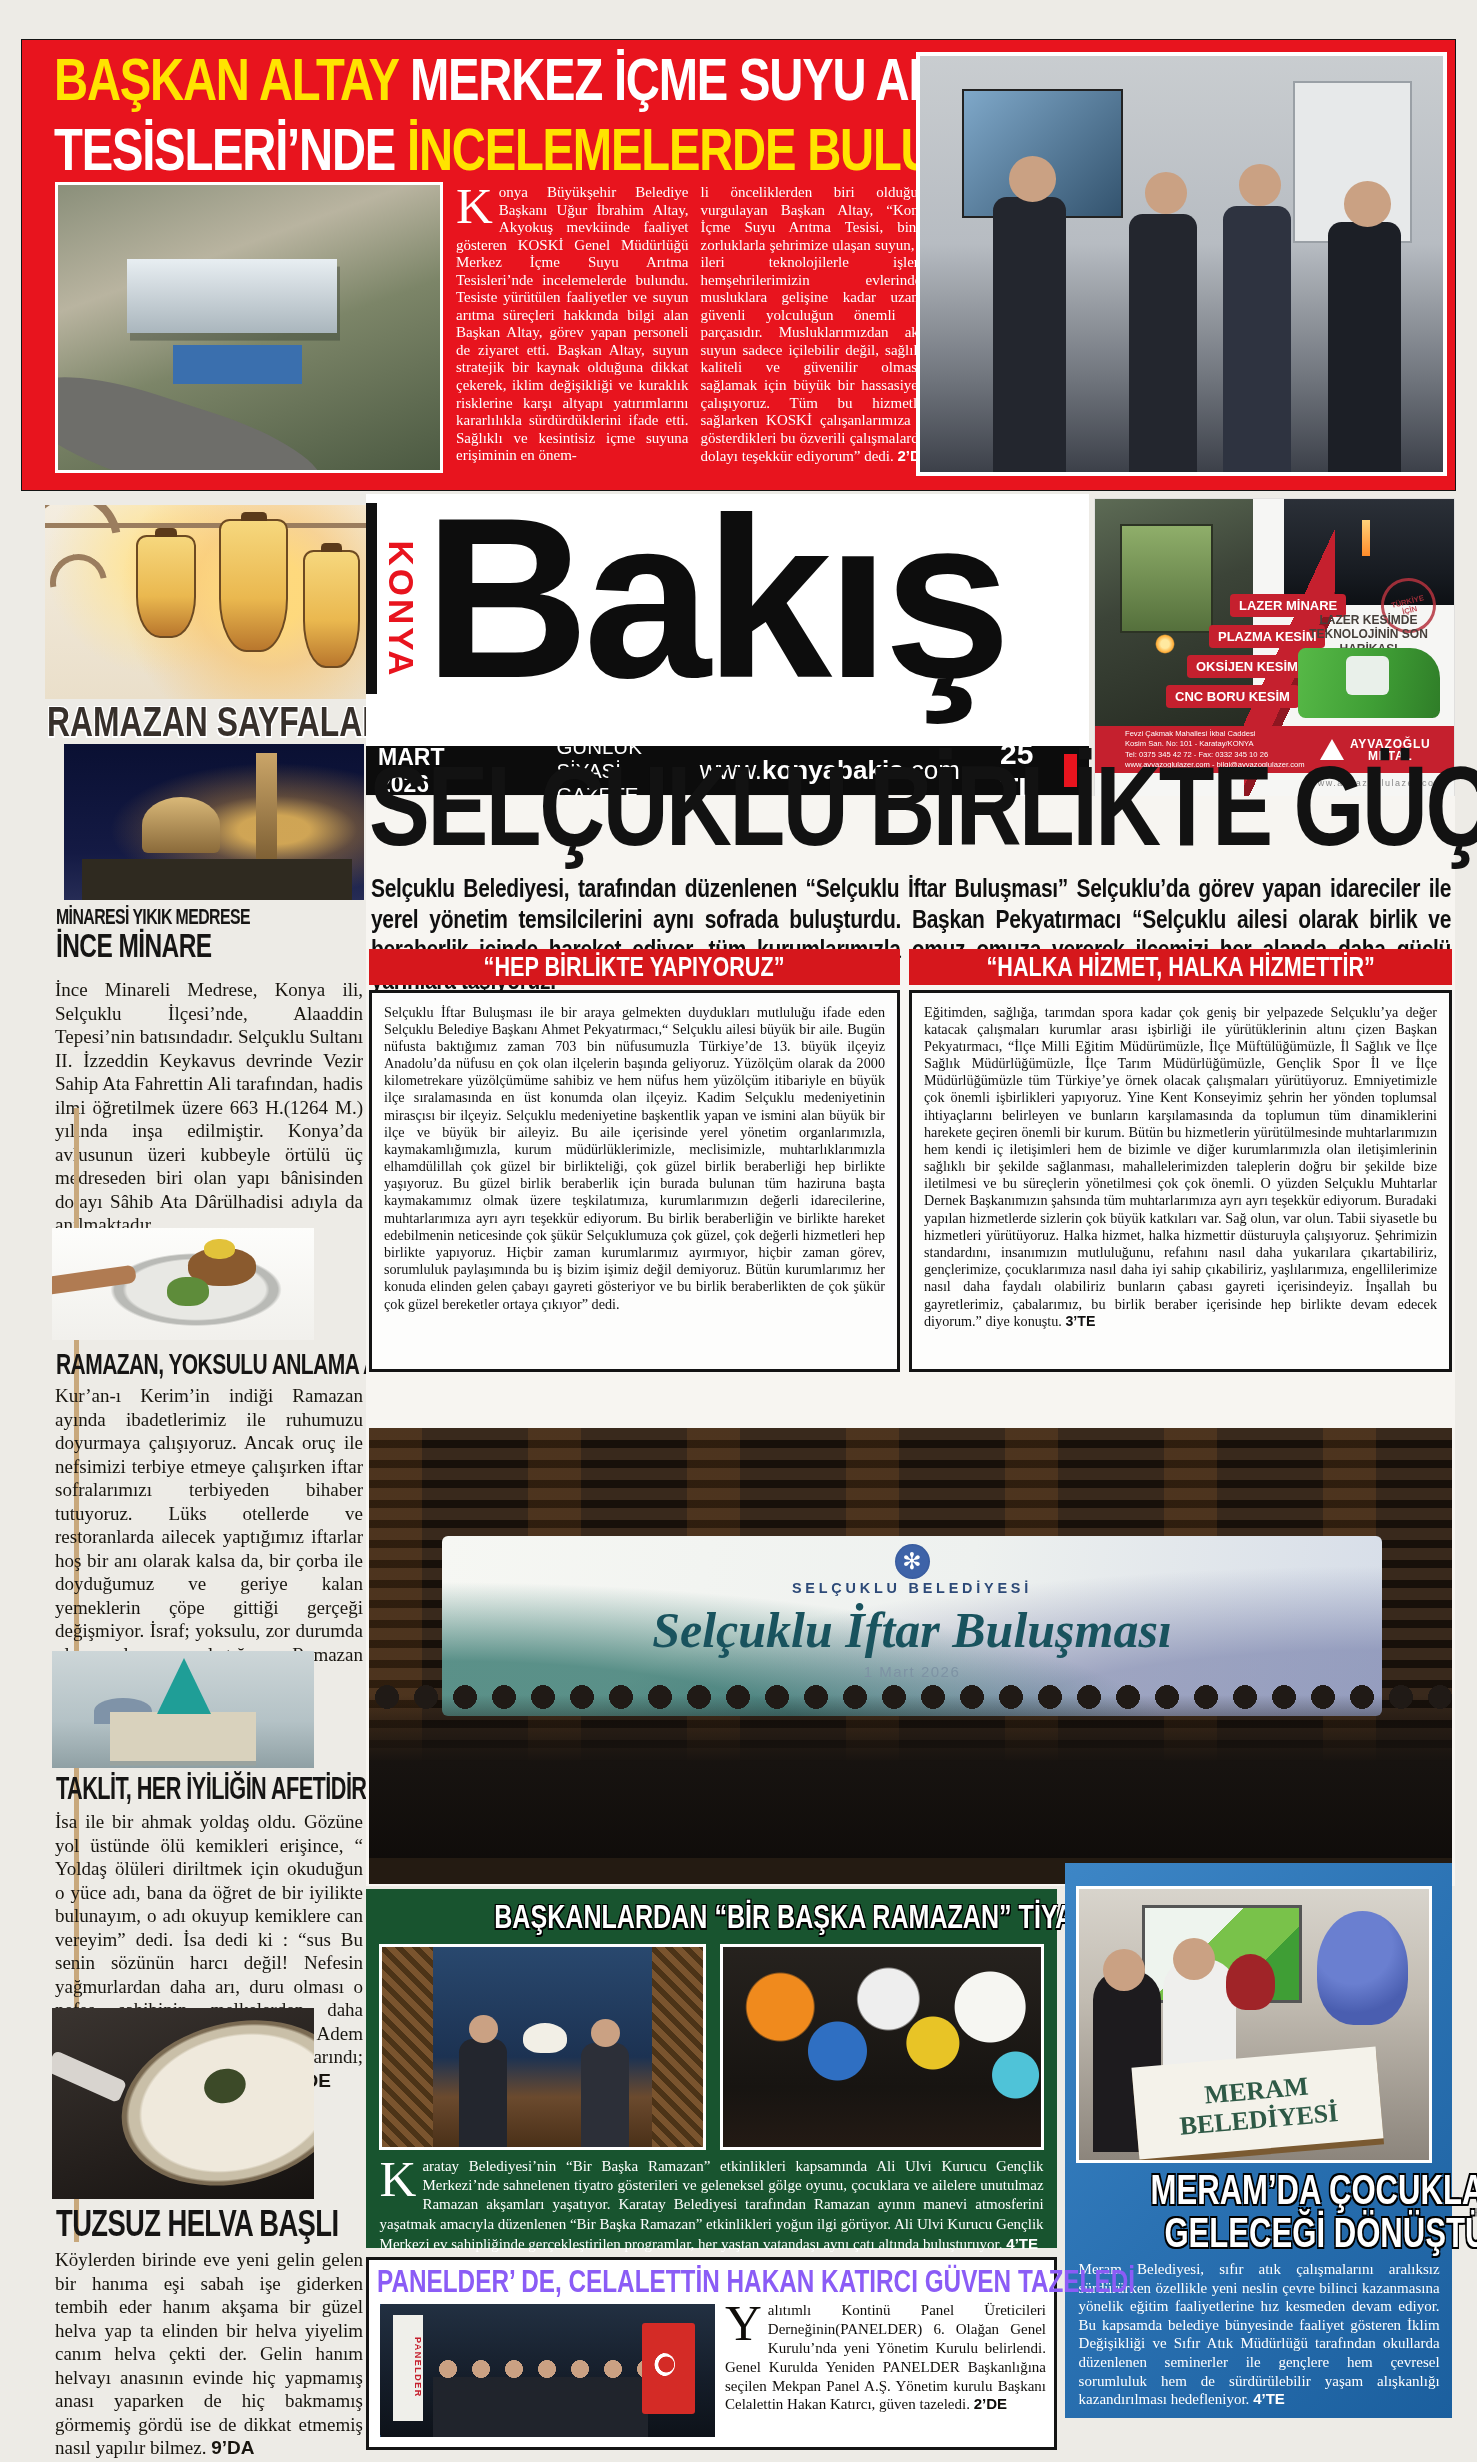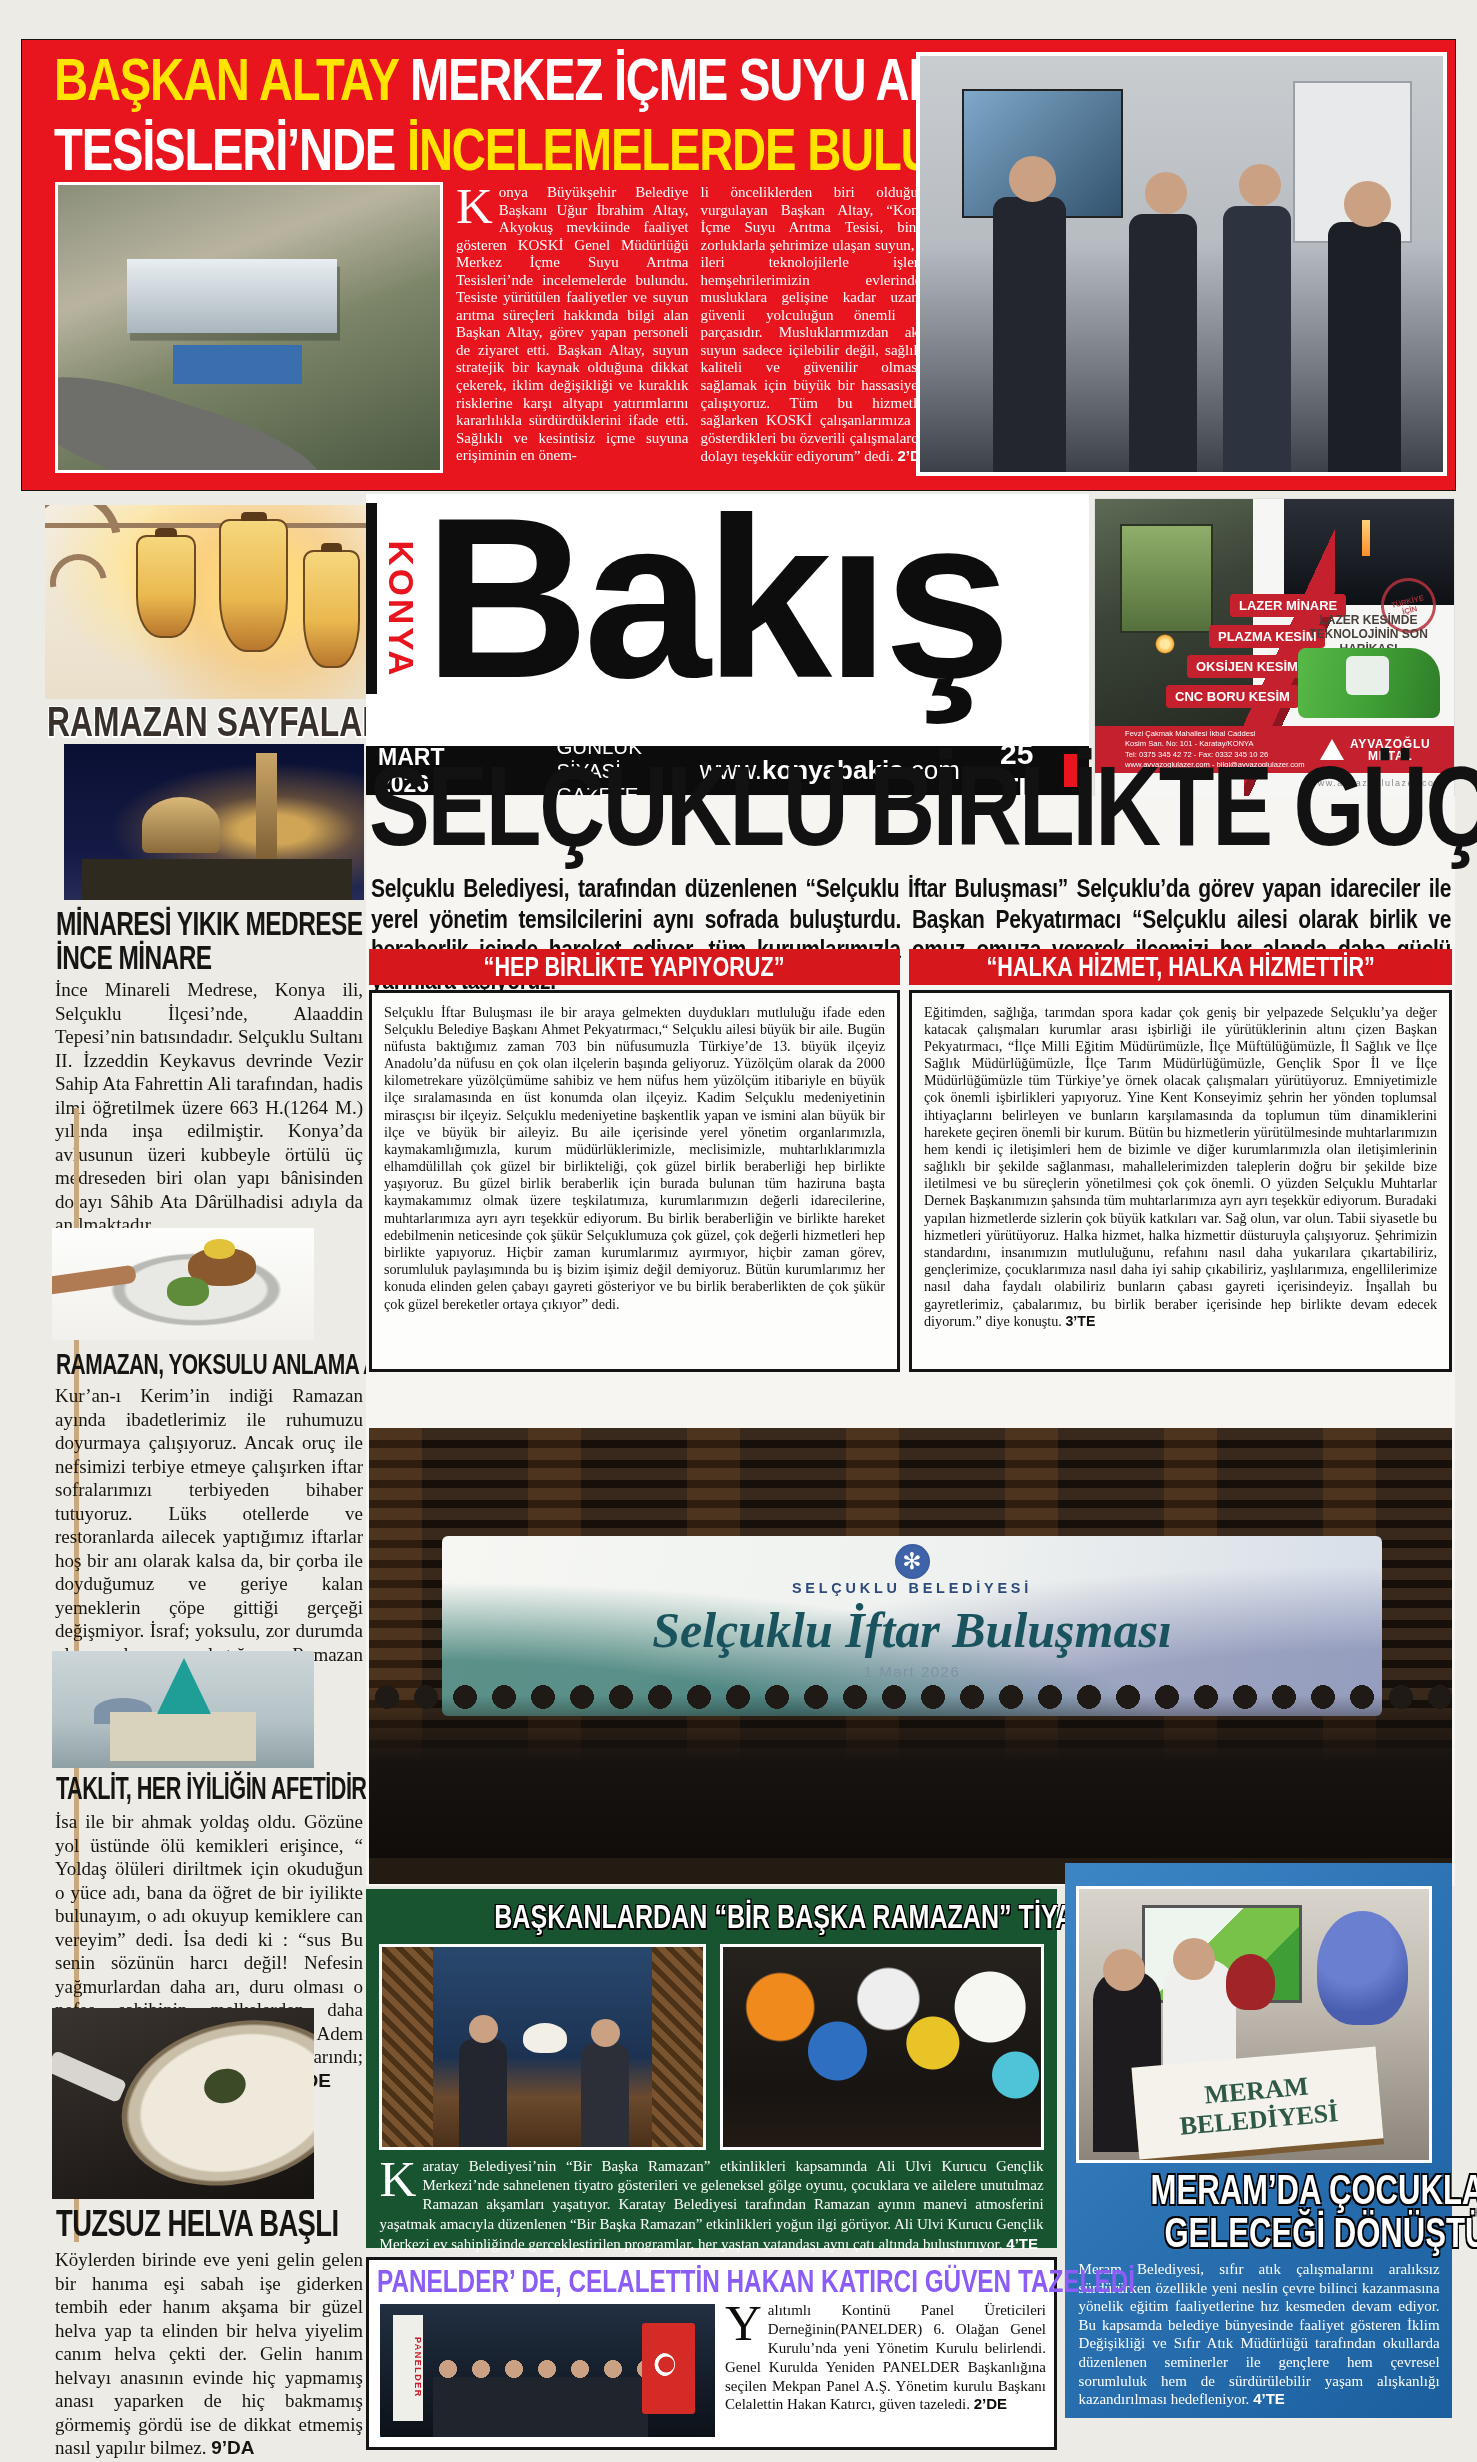--- a/index.html
+++ b/index.html
@@ -233,21 +233,21 @@
       <div class="lantern" style="left:258px;top:45px;width:53px;height:114px"></div>
     </div>
     <div class="abs" id="rbanner"><span class="cx" style="--sx:.74">RAMAZAN SAYFALARI</span></div>
 
     <div class="abs" id="mosque">
       <div class="m-min"></div>
       <div class="m-dome"></div>
       <div class="m-base"></div>
     </div>
     <div class="abs" style="left:56px;top:906px;width:308px">
-      <div class="sb-title" style="font-size:34px"><span class="cx" style="--sx:.72">MİNARESİ YIKIK MEDRESE</span></div>
+      <div class="sb-title" style="font-size:22px"><span class="cx" style="--sx:.72">MİNARESİ YIKIK MEDRESE</span></div>
       <div class="sb-title" style="font-size:34px"><span class="cx" style="--sx:.72">İNCE MİNARE</span></div>
     </div>
     <div class="abs serif just sb-body" style="left:55px;top:978px;width:308px">
       <span>İnce Minareli Medrese, Konya ili, Selçuklu İlçesi’nde, Alaaddin Tepesi’nin batısındadır. Selçuklu Sultanı II. İzzeddin Keykavus devrinde Vezir Sahip Ata Fahrettin Ali tarafından, hadis ilmi öğretilmek üzere 663 H.(1264 M.) yılında inşa edilmiştir. Konya’da avlusunun üzeri kubbeyle örtülü üç medreseden biri olan yapı bânisinden dolayı Sâhib Ata Dârülhadisi adıyla da anılmaktadır.</span>
       <b class="pref" style="display:block">5’TE</b>
     </div>
 
     <div class="abs" id="vline"></div>
 
     <div class="abs" id="plate">

